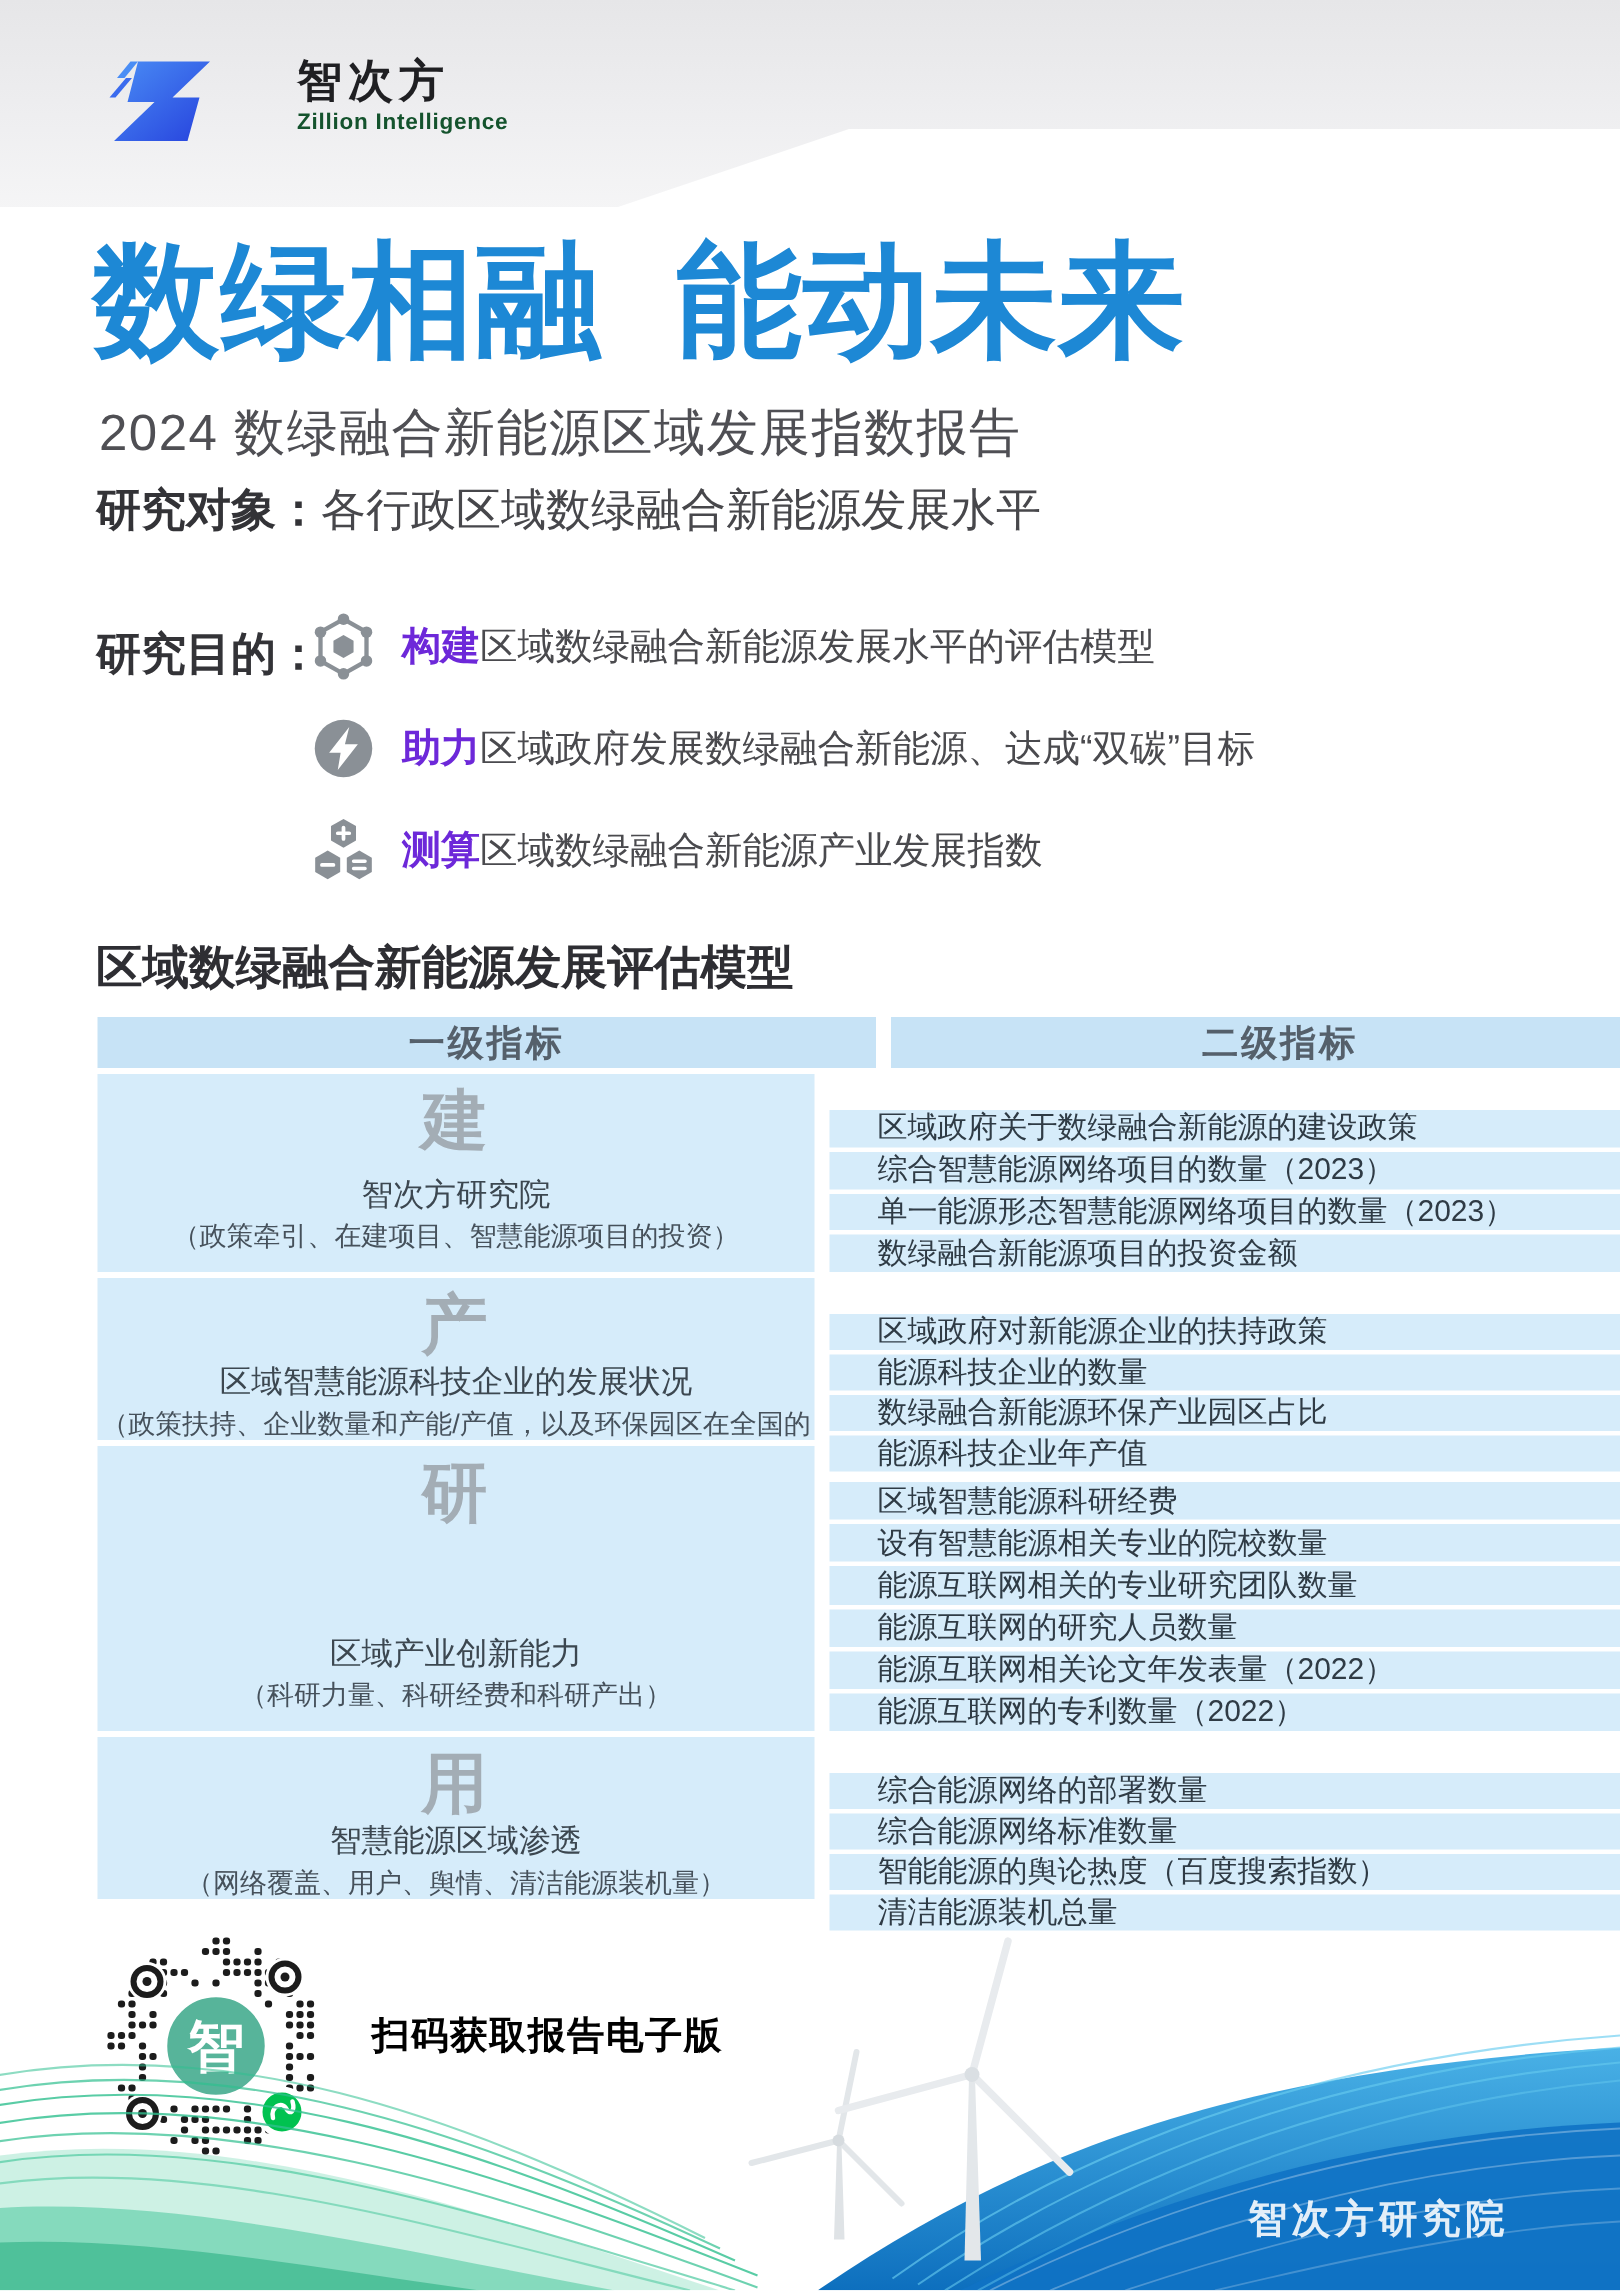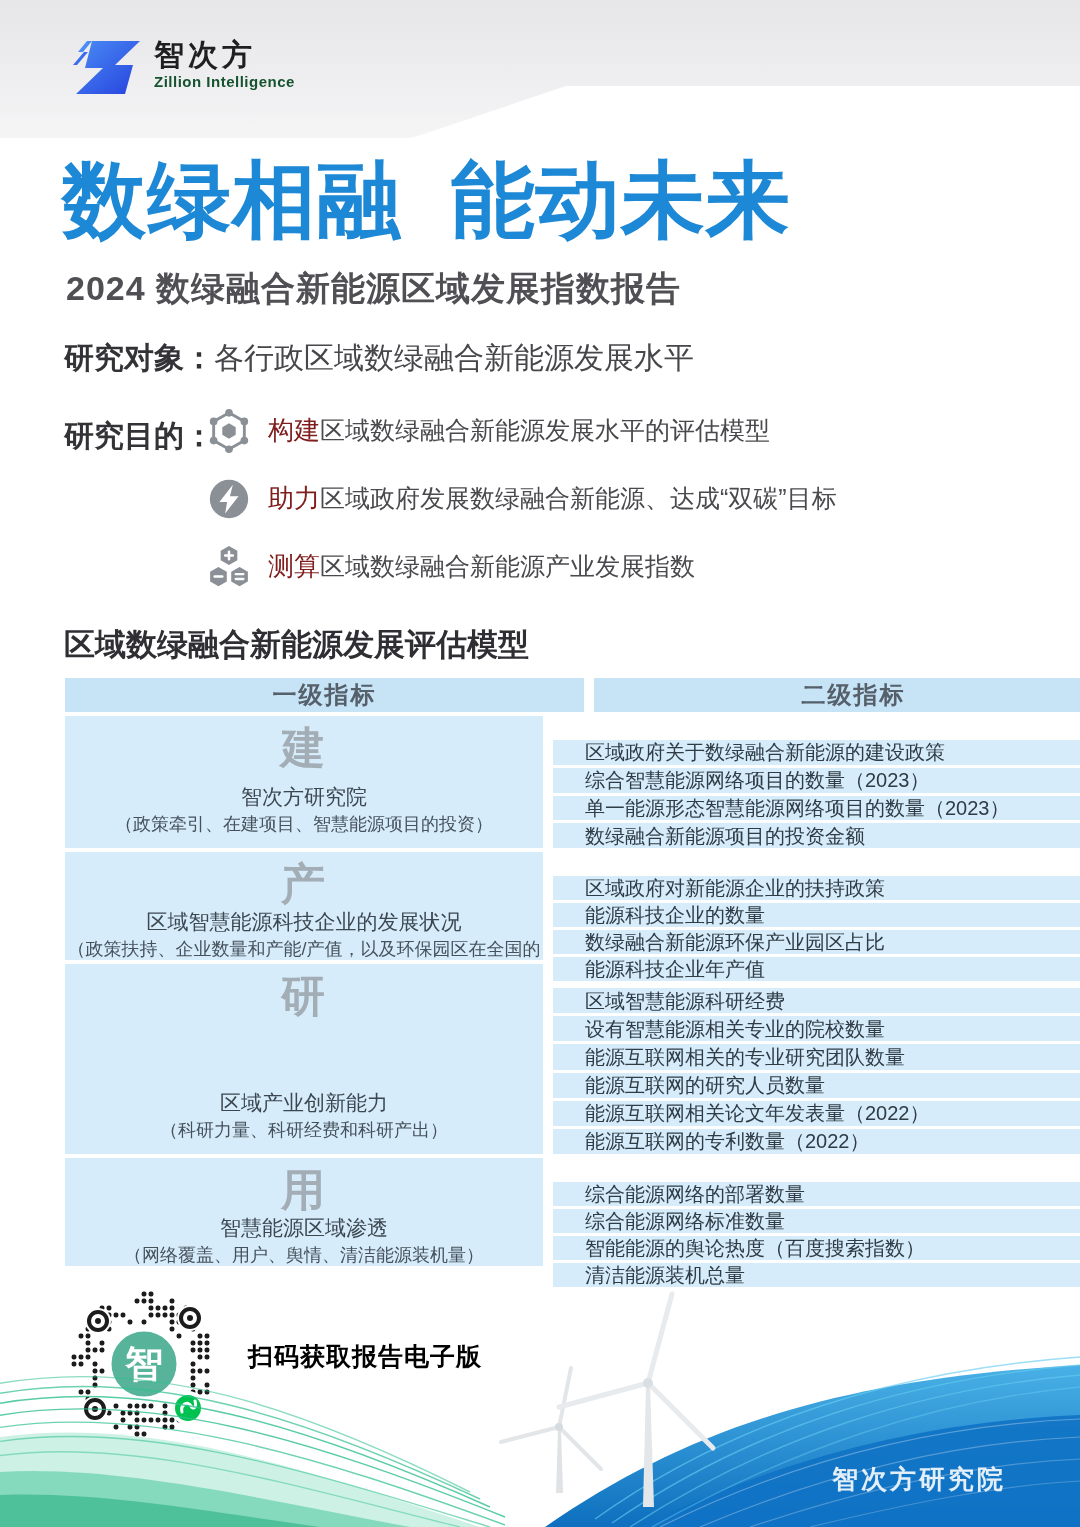--- a/index.html
+++ b/index.html
@@ -3,41 +3,41 @@
 <meta charset="utf-8">
 <style>
   html,body{margin:0;padding:0;background:#fff;}
   .page{position:relative;width:1080px;height:1527px;overflow:hidden;background:#ffffff;
         font-family:"Liberation Sans",sans-serif;}
   
   .topband{position:absolute;top:0;left:0;width:1080px;height:140px;
     background:linear-gradient(180deg,#e6e6e8 0%,#eeeef0 55%,#f5f5f6 100%);
     clip-path:polygon(0 0,1080px 0,1080px 86px,566px 86px,412px 138px,0 138px);}
   
-  .logo{position:absolute;left:72px;top:36px;display:flex;align-items:flex-start;}
+  .logo{position:absolute;left:72px;top:36px;display:flex;align-items:flex-start;gap:44px;}
   .logo svg{display:block;}
   .logo-txt{margin-left:12px;margin-top:2px;}
   .logo-name{font-size:30px;font-weight:900;color:#1f1f22;letter-spacing:4px;line-height:1.1;}
   .logo-sub{font-size:15px;font-weight:700;color:#14532d;letter-spacing:.5px;margin-top:2px;}
   
   .title{position:absolute;left:62px;top:156px;font-size:84px;font-weight:900;
          color:#1d88d5;letter-spacing:1px;white-space:pre;line-height:1.05;}
-  .subtitle{position:absolute;left:66px;top:266px;font-size:34px;font-weight:700;
+  .subtitle{position:absolute;left:66px;top:266px;font-size:34px;font-weight:400;
             color:#4f4f54;letter-spacing:1px;}
   
-  .subject{position:absolute;left:64px;top:338px;font-size:30px;color:#47474b;}
+  .subject{position:absolute;left:64px;top:320px;font-size:30px;color:#47474b;}
   .lbl{font-weight:900;color:#333337;}
   
   .purpose{position:absolute;left:64px;top:408px;width:920px;}
   .purpose-label{position:absolute;left:0;top:8px;font-size:30px;font-weight:900;color:#333337;}
   .prow{display:flex;align-items:center;padding-left:142px;}
   .prow + .prow{margin-top:22px;}
   .picon{width:46px;height:46px;flex:0 0 46px;margin-right:16px;}
   .ptext{font-size:25px;color:#4a4a4e;line-height:1.3;}
-  .pkey{font-weight:400;font-size:26px;color:#7f1d1d;text-align:center;}
+  .pkey{font-weight:700;font-size:26px;color:#6d28d9;text-align:center;}
   
   .model-title{position:absolute;left:64px;top:624px;font-size:31px;font-weight:900;color:#2e2e33;}
   .table{position:absolute;left:65px;top:678px;width:1048px;}
   .thead{display:flex;gap:10px;height:34px;margin-bottom:4px;}
   .th{flex:1;background:#c7e3f6;display:flex;align-items:center;justify-content:center;
       font-size:24px;font-weight:700;color:#55606b;letter-spacing:2px;}
   .tgroup{display:flex;gap:10px;margin-bottom:4px;}
   .pcell{width:478px;flex:0 0 478px;background:#d6ecfa;display:flex;flex-direction:column;
          align-items:center;text-align:center;}
   .pchar{margin-top:8px;font-size:44px;font-weight:700;color:#a3adb5;letter-spacing:2px;line-height:1.1;}

